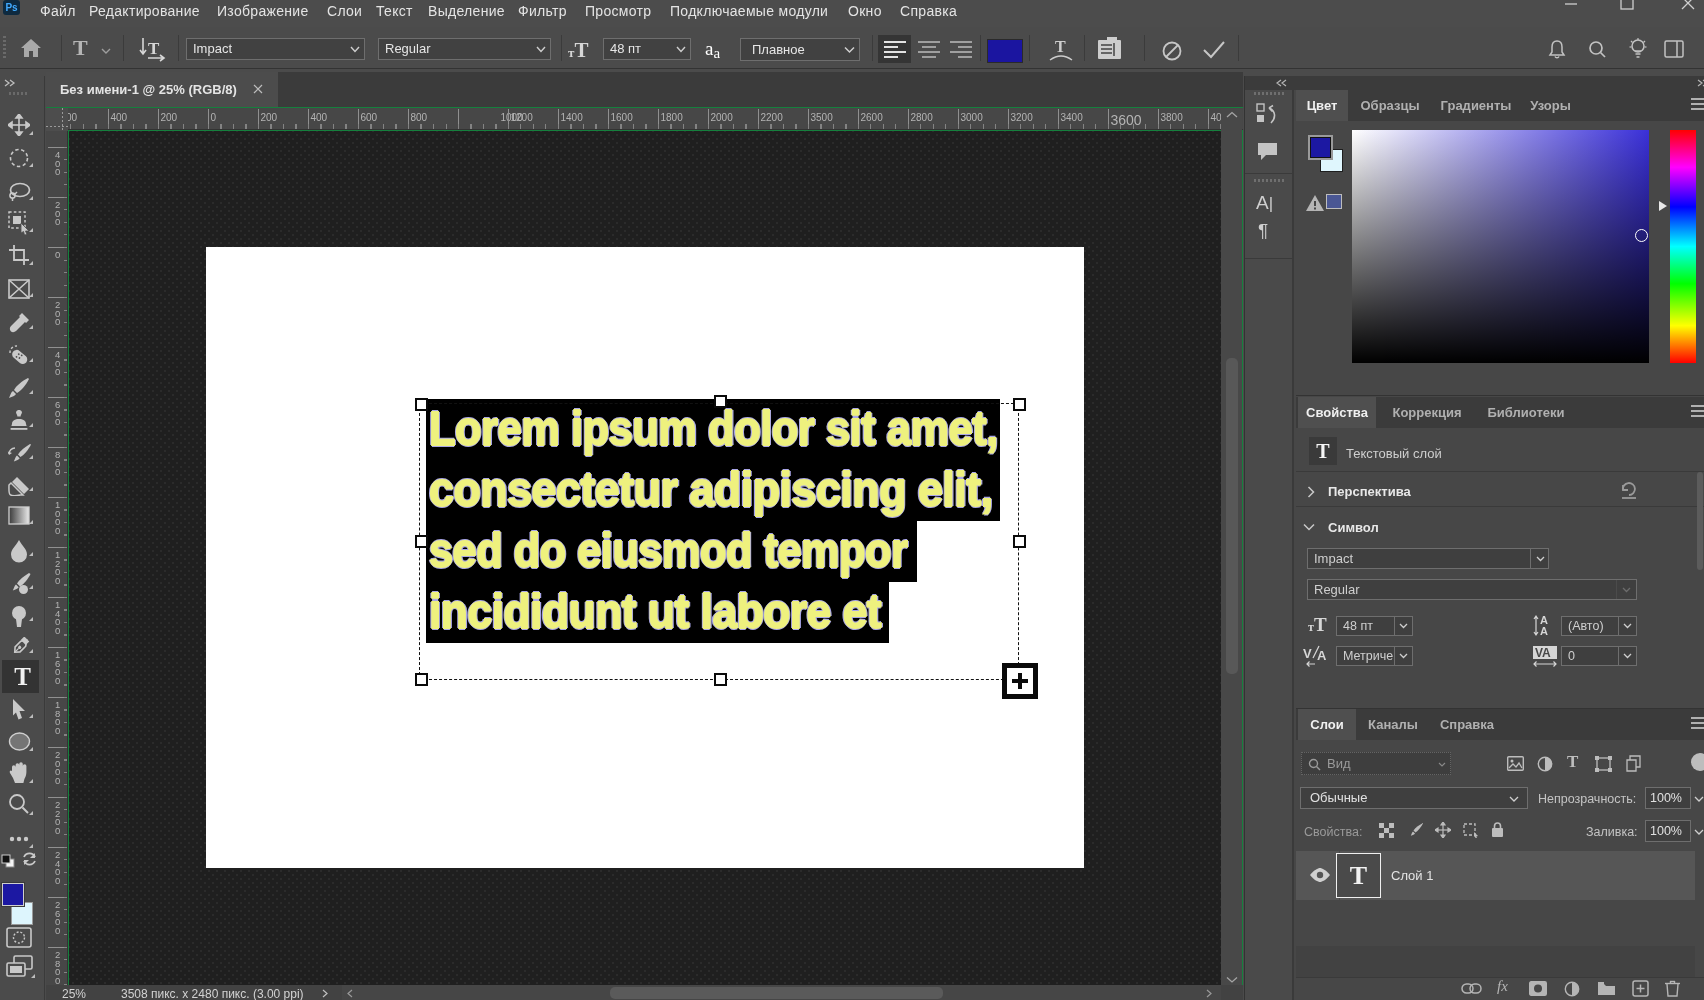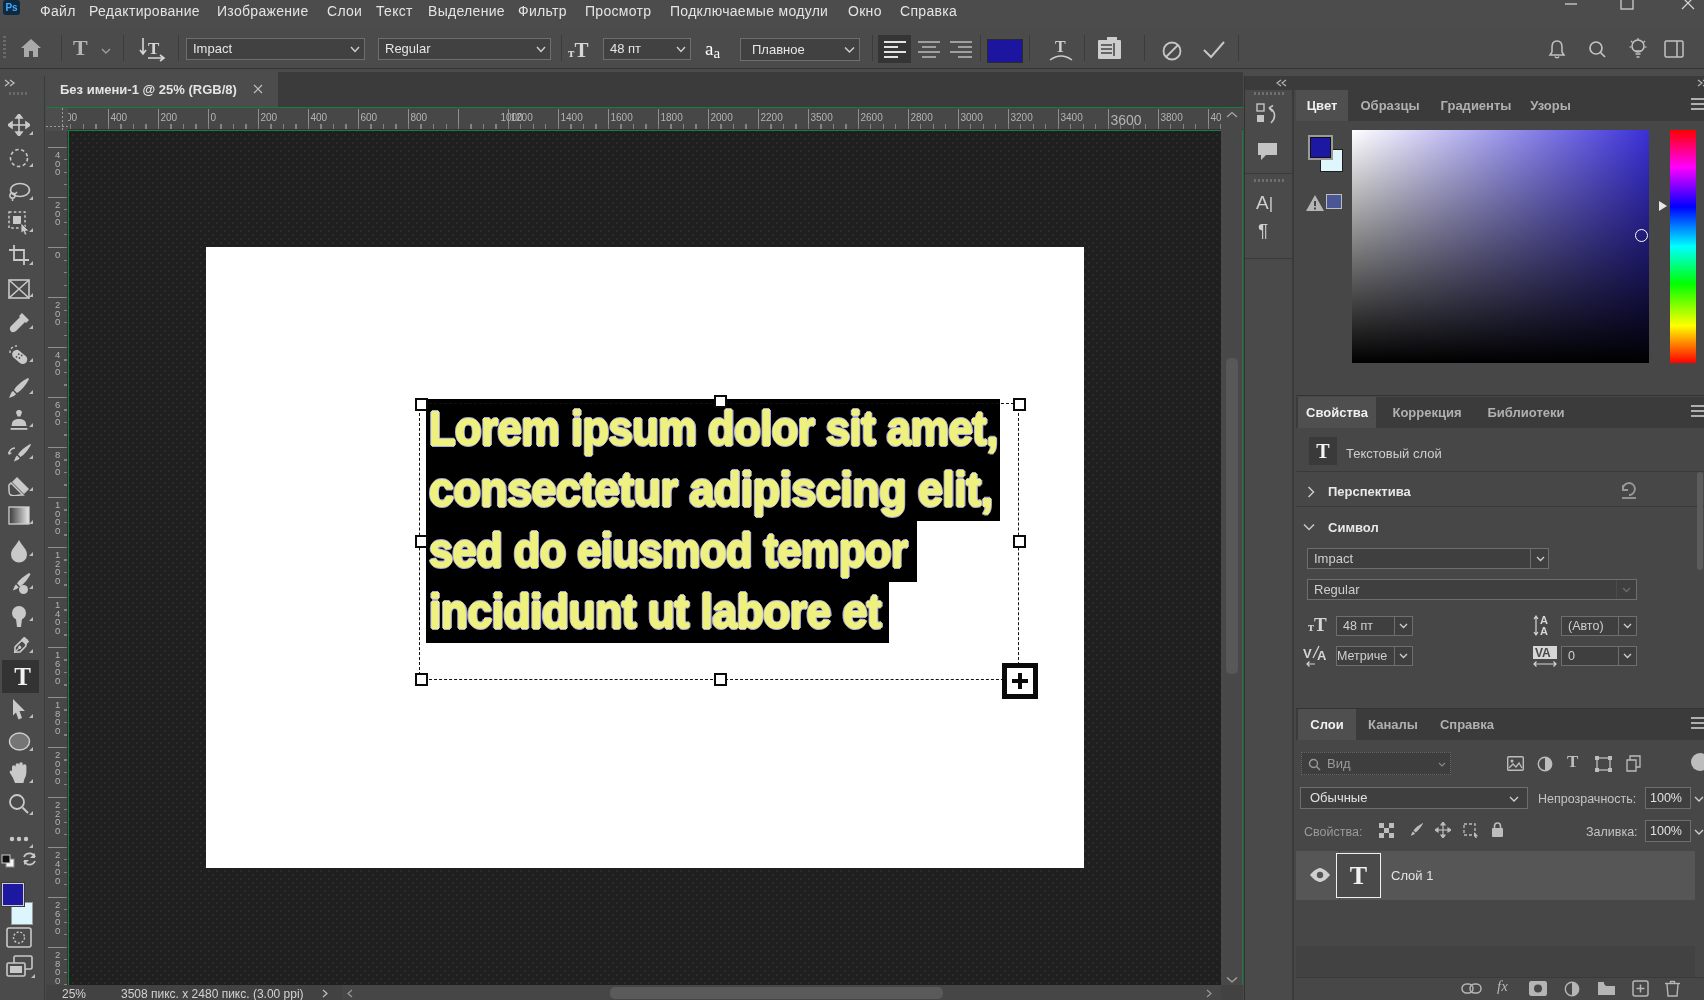--- a/index.html
+++ b/index.html
@@ -590,21 +590,21 @@
             <path d="M1 1 L4.5 4.5 L8 1" stroke="#cfcfcf" stroke-width="1.3" fill="none"></path>
           </svg>
         </div>
     </div>
     <svg class="abs" style="left:58px;top:249px" width="26" height="24" viewBox="0 0 26 24">
         <text x="0" y="14" fill="#d6d6d6" font-size="13" font-weight="bold">V</text>
         <line x1="10" y1="14" x2="16" y2="2" stroke="#d6d6d6" stroke-width="1.2"></line>
         <text x="14" y="16" fill="#d6d6d6" font-size="13" font-weight="bold">A</text>
         <path d="M4 20 H12 M6.5 17.5 L4 20 L6.5 22.5" stroke="#d6d6d6" stroke-width="1.2" fill="none"></path>
       </svg>
-    <div class="abs" style="left:91px;top:251px;width:77px;height:20px;background:#3f3f3f;border:1px solid #6e6e6e;"><span style="font-size:12.5px;line-height:18px;">Метриче</span>
+    <div class="abs" style="left:91px;top:251px;width:77px;height:20px;background:#3f3f3f;border:1px solid #6e6e6e;"><span style="margin-left:6px;font-size:12.5px;line-height:18px;">Метриче</span>
       <div class="abs" style="left:57px;top:0;width:18px;height:18px;border-left:1px solid #6e6e6e;">
           <svg style="margin:6px auto 0" width="9" height="6" viewBox="0 0 9 6">
             <path d="M1 1 L4.5 4.5 L8 1" stroke="#cfcfcf" stroke-width="1.3" fill="none"></path>
           </svg>
         </div>
     </div>
     <svg class="abs" style="left:287px;top:249px" width="26" height="24" viewBox="0 0 26 24">
         <rect x="1" y="2" width="24" height="13" fill="#d6d6d6"></rect>
         <text x="3" y="13" fill="#474747" font-size="12" font-weight="bold">VA</text>
         <path d="M2 20 H24 M4.5 17.5 L2 20 L4.5 22.5 M21.5 17.5 L24 20 L21.5 22.5" stroke="#d6d6d6" stroke-width="1.2" fill="none"></path>

